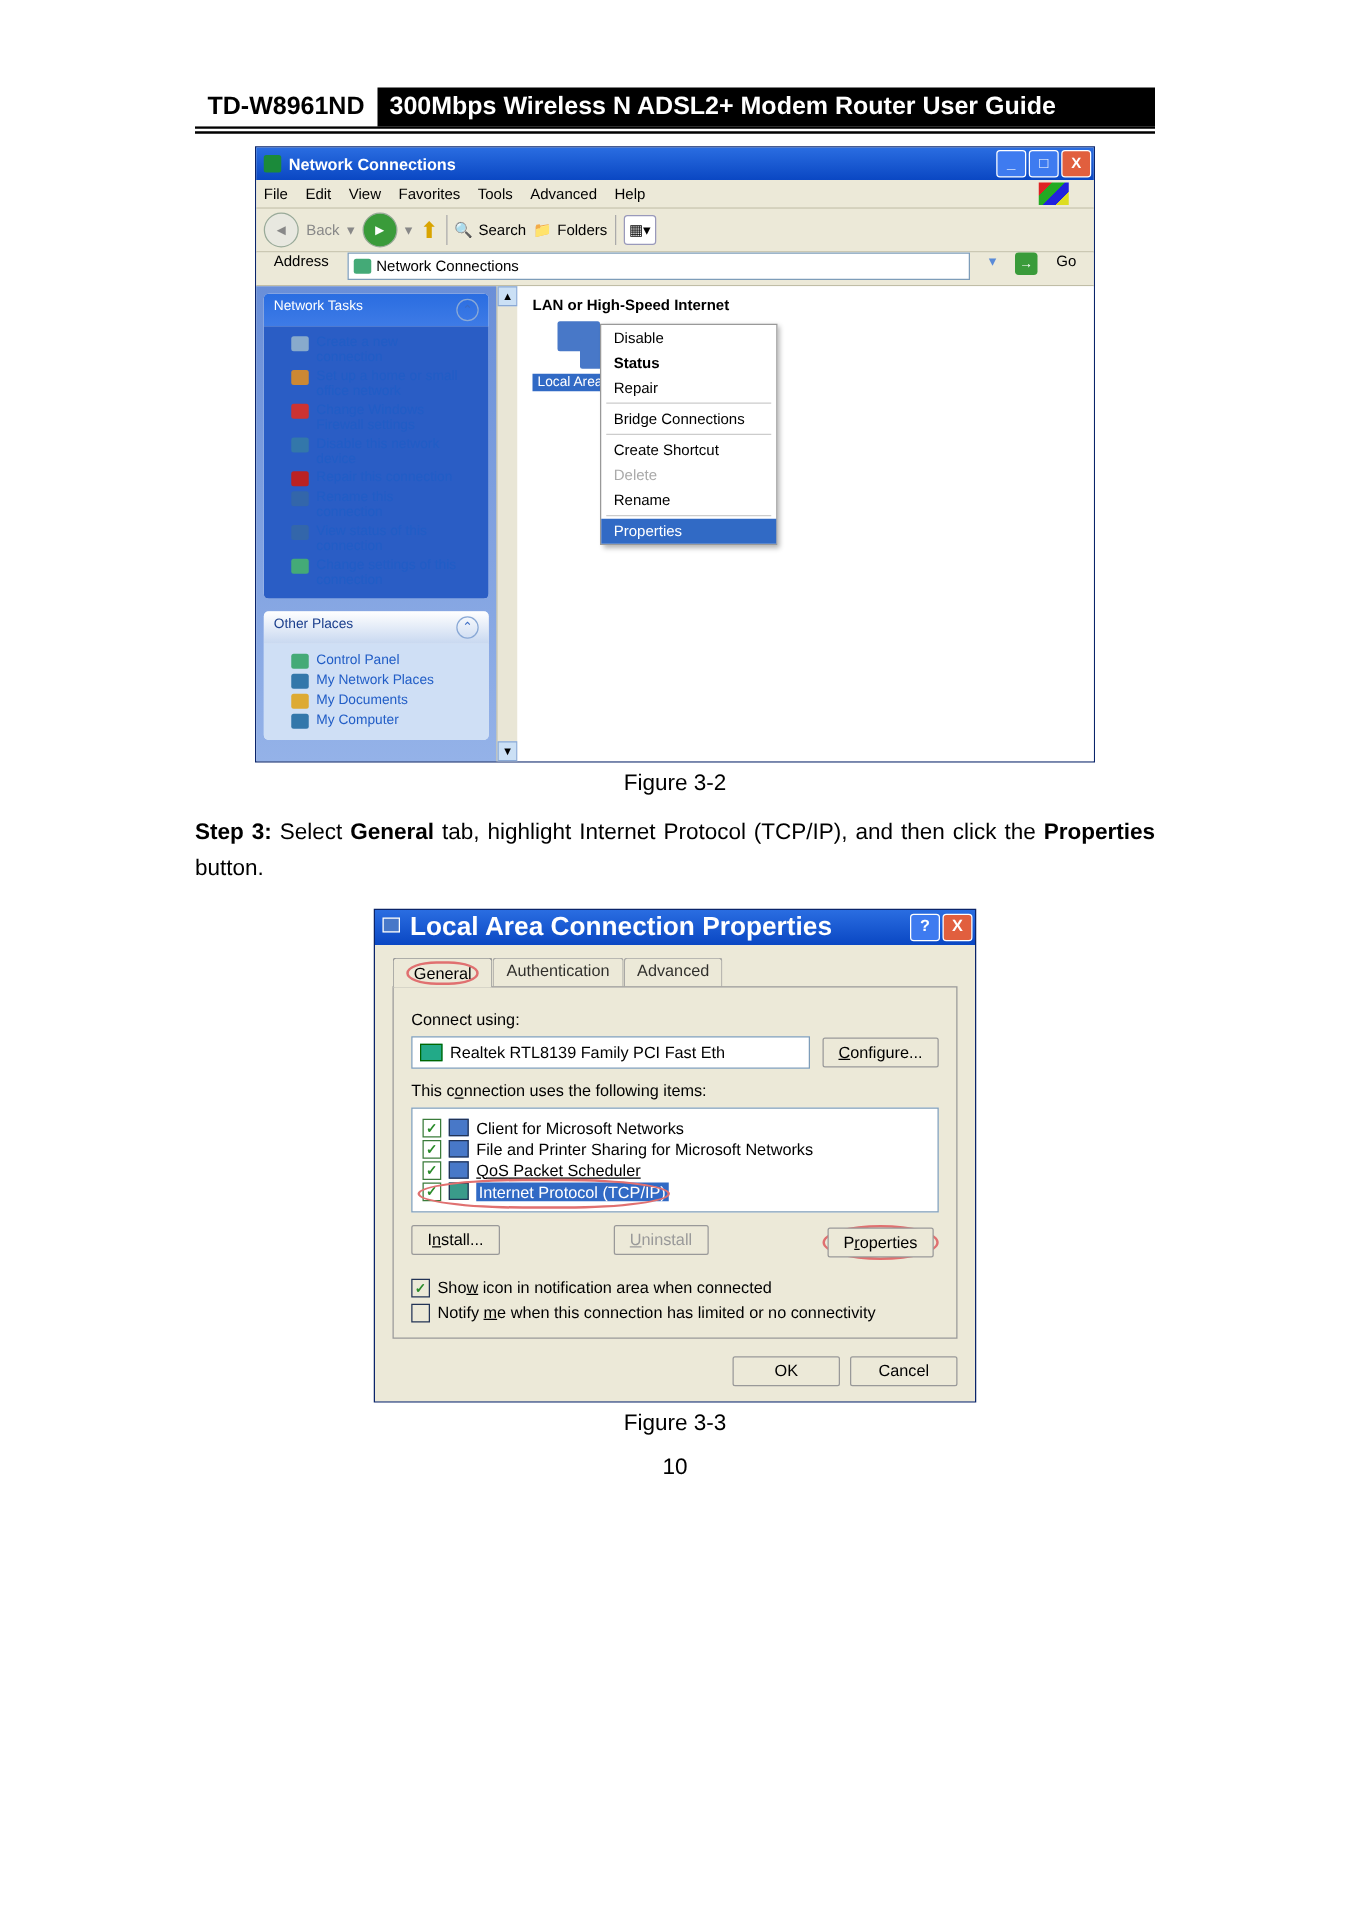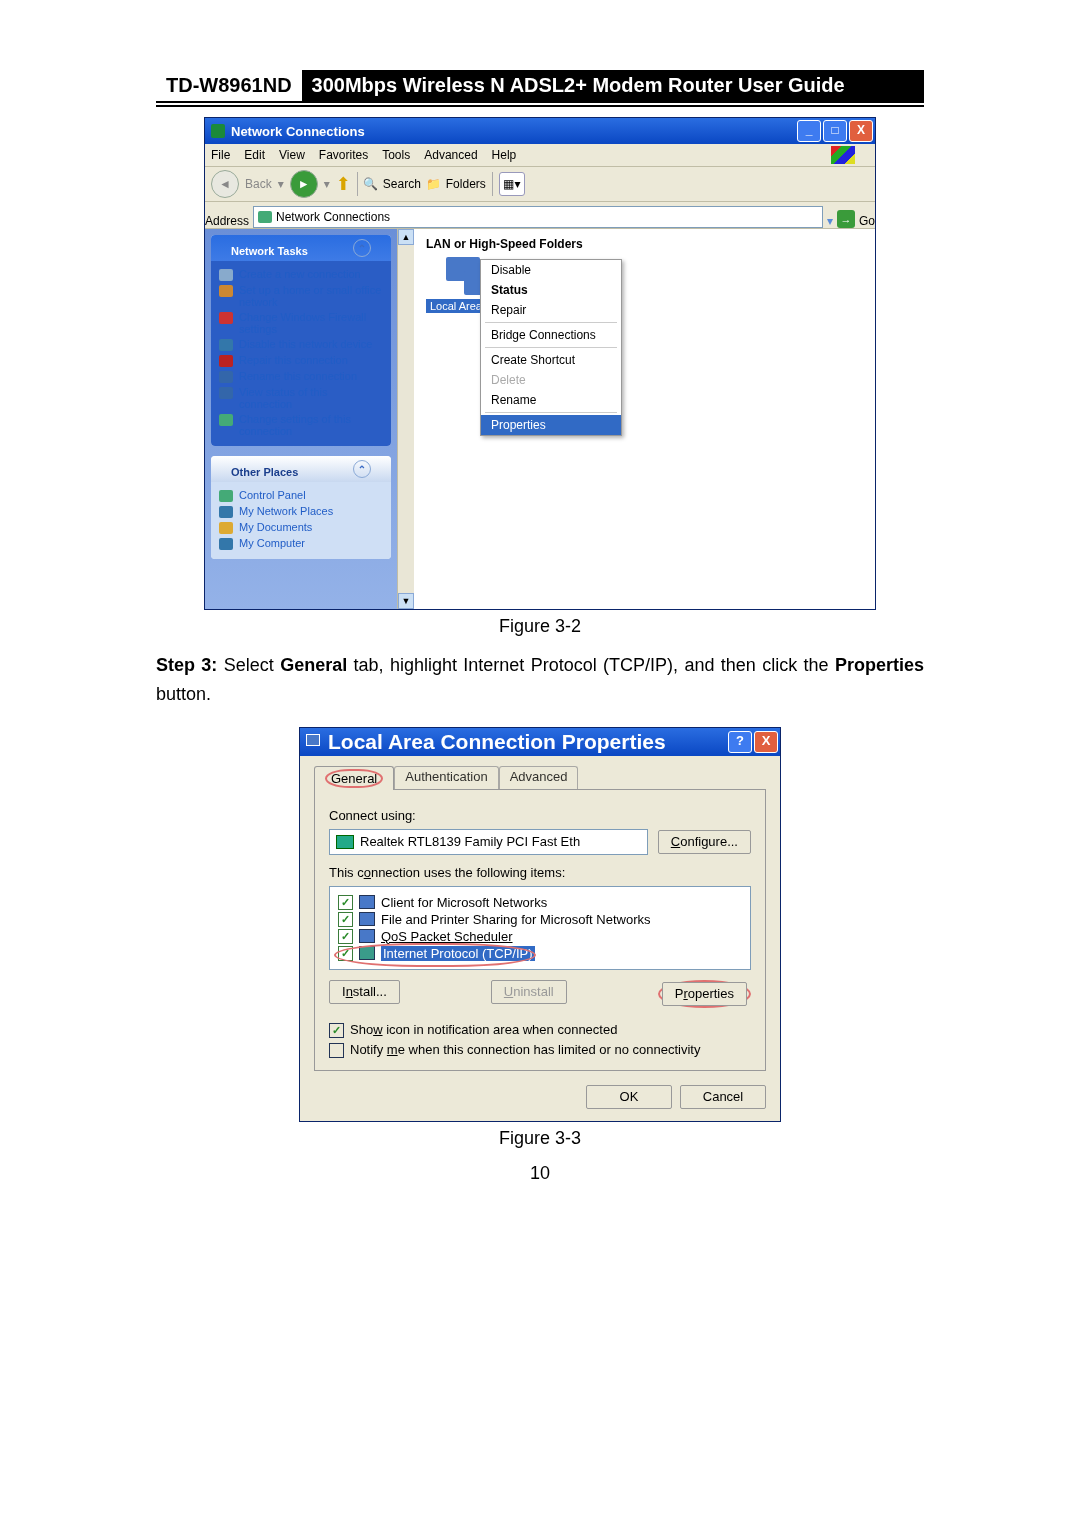--- a/index.html
+++ b/index.html
@@ -20,30 +20,30 @@
   .menubar span{margin-right:14px}
   .menubar .flag{margin-left:auto;width:24px;height:18px;background:linear-gradient(135deg,#d22 25%,#2a2 25%,#2a2 50%,#22d 50%,#22d 75%,#dd2 75%)}
   .toolbar{background:#ece9d8;border-bottom:1px solid #c0bda6;display:flex;align-items:center;height:34px;padding:0 6px;gap:6px}
   .nav{width:26px;height:26px;border-radius:50%;border:1px solid #9a9;background:#e8e8e0;display:flex;align-items:center;justify-content:center;color:#888}
   .fwd{background:#3a9b3a;color:#fff}
   .upd{color:#d9a400;font-size:18px}
   .t-sep{width:1px;height:24px;background:#aaa}
   .search{display:flex;align-items:center;gap:4px}
   .fldr{display:flex;align-items:center;gap:4px;color:#000}
   .vbtn{width:24px;height:22px;border:1px solid #99b;border-radius:3px;background:#fff;display:flex;align-items:center;justify-content:center}
-  .addrbar{background:#ece9d8;display:flex;align-items:flex-end;height:26px;padding:0 0;gap:4px;border-bottom:1px solid #c0bda6}
+  .addrbar{background:#ece9d8;display:flex;align-items:flex-start;height:26px;padding:0 14px;gap:15px;border-bottom:1px solid #c0bda6}
   .addrbox{flex:1;height:20px;border:1px solid #7e9db9;background:#fff;display:flex;align-items:center;padding:0 4px;gap:4px}
   .go{width:18px;height:18px;background:#3a9b3a;border-radius:3px;color:#fff;text-align:center;line-height:18px;font-size:11px}
   .body{display:flex;height:380px}
   .sidebar{width:180px;background:linear-gradient(#6a8fd8,#94b2e8);padding:6px;color:#fff;font-size:11px;position:relative}
   .panel{background:#e6eef9;color:#215dc6;border-radius:4px;margin-bottom:10px;overflow:hidden}
-  .phdr{background:linear-gradient(#fff,#c8d8f0);padding:4px 20px;font-weight:bold;color:#1a3e8c;display:flex;justify-content:space-between;align-items:flex-end;font-size:11px}
+  .phdr{background:linear-gradient(#fff,#c8d8f0);padding:4px 8px;font-weight:normal;color:#1a3e8c;display:flex;justify-content:space-between;align-items:flex-start;font-size:11px}
   .chev{width:16px;height:16px;border:1px solid #8aa9d6;border-radius:50%;display:flex;align-items:center;justify-content:center;font-size:10px;color:#3a6bc5}
   .plist{padding:4px 8px 6px;background:#cfdff5}
-  .plist div{display:flex;align-items:flex-start;gap:6px;margin:3px 0;color:#215dc6;cursor:pointer}
+  .plist div{display:flex;align-items:flex-start;gap:6px;margin:3px 14px;color:#215dc6;cursor:pointer}
   .pi{width:14px;height:12px;flex:0 0 14px;background:#4a7;border-radius:2px;margin-top:1px}
   .content{flex:1;background:#fff;position:relative;padding:6px 12px}
   .sectlbl{font-weight:bold;font-size:12px;margin:2px 0 6px}
   .lanico{width:48px;height:40px;margin:6px 0 0 20px;position:relative}
   .lanico .m{width:34px;height:24px;background:#4878c8;border-radius:2px}
   .lanico .m2{width:34px;height:24px;background:#4878c8;border-radius:2px;position:absolute;left:18px;top:14px}
   .ctxmenu{position:absolute;left:66px;top:30px;width:140px;background:#fff;border:1px solid #999;box-shadow:2px 2px 4px rgba(0,0,0,.3);font-size:12px}
   .ctxmenu div{padding:3px 10px}
   .ctxmenu .sel{background:#316ac5;color:#fff}
   .ctxmenu .sep{height:1px;background:#ccc;padding:0;margin:2px 4px}
@@ -211,21 +211,21 @@
                 <span>My Computer</span>
               </div>
           </div>
         </div>
       </div>
       <div class="sbar">
         <div class="sarrow">▲</div>
           <div class="sarrow">▼</div>
       </div>
       <div class="content">
-        <div class="sectlbl">LAN or High-Speed Folders</div>
+        <div class="sectlbl">LAN or High-Speed Internet</div>
         <div class="lanico">
           <div class="m"></div>
             <div class="m2"></div>
         </div>
         <span class="captxt">Local Area Connection</span>
         <div class="ctxmenu">
           <div>Disable</div>
           <div style="font-weight:bold">Status</div>
           <div>Repair</div>
           <div class="sep"></div>

